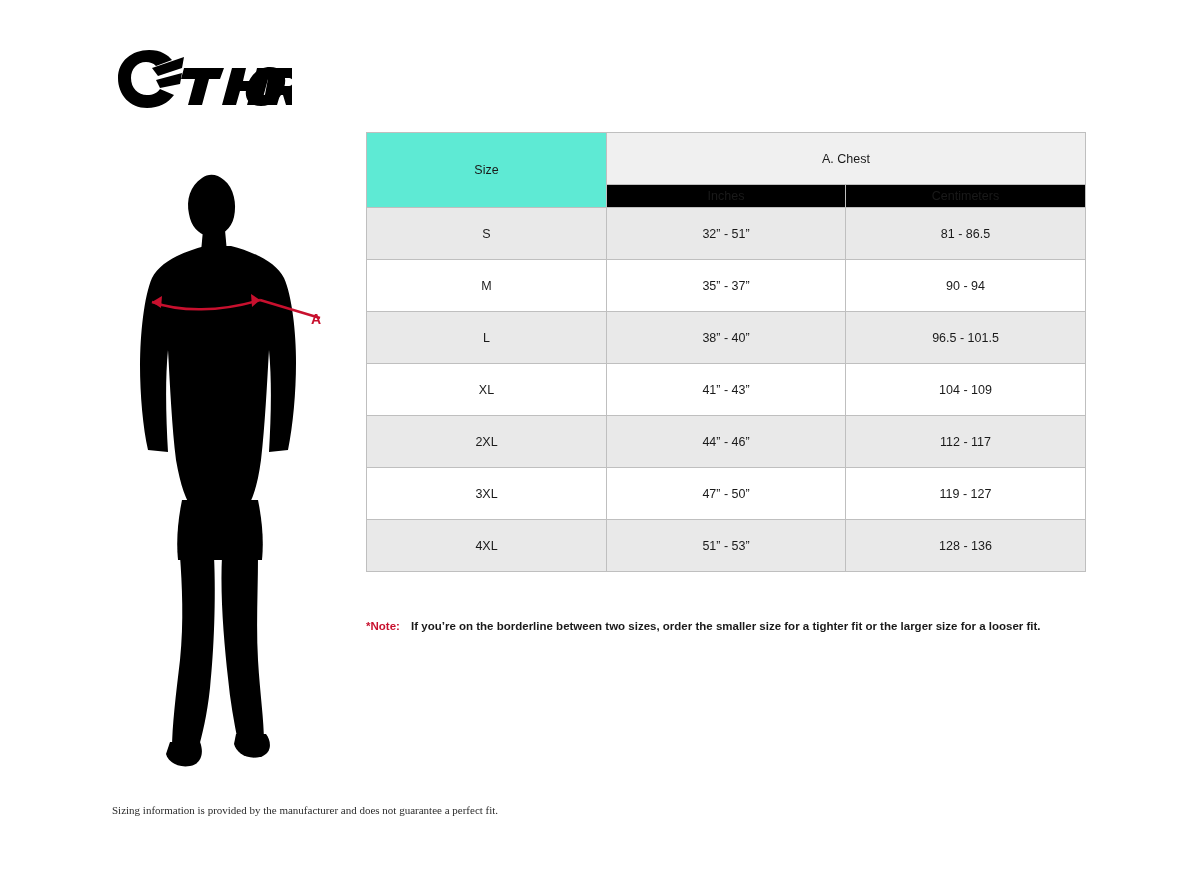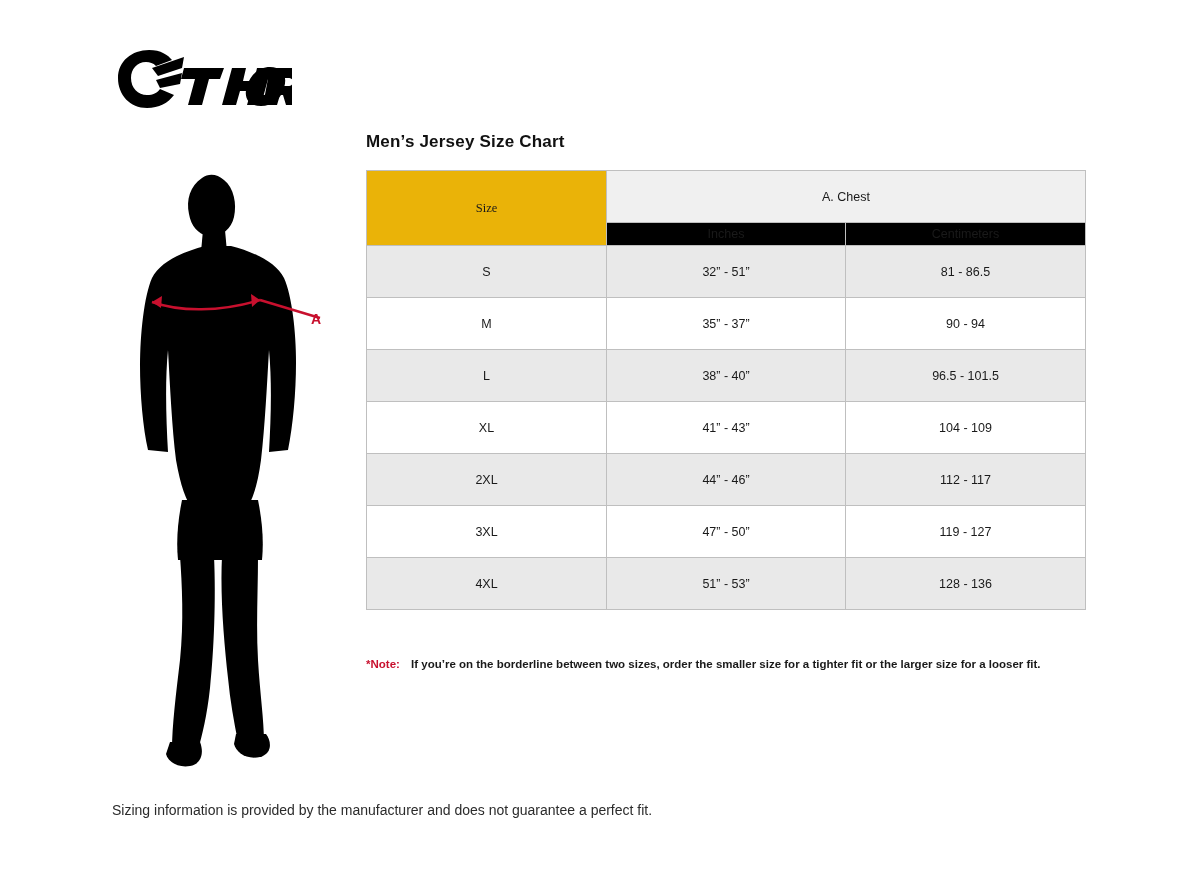--- a/index.html
+++ b/index.html
@@ -73,24 +73,23 @@
     font-weight: normal;
     color: #1a1a1a;
     padding: 0;
   }
   .col-size { width: 240px; }
   .col-in   { width: 239px; }
   .col-cm   { width: 240px; }
 
   th.size-head {
     height: 74px;
-    background: #eab308;
-    font-weight: bold;
-    font-size: 12.5px;
-    font-family: Liberation Serif, serif;
+    background: #5eead4;
+    font-weight: bold;
+    font-size: 12.5px;
   }
   th.group-head {
     height: 45px;
     background: #f0f0f0;
     font-weight: bold;
     font-size: 14px;
   }
   th.unit-head {
     height: 19px;
     background: #000000;
@@ -144,23 +143,24 @@
   #note .note-label {
     color: #c8102e;
     margin-right: 8px;
   }
 
   
   #footer {
     position: absolute;
     left: 112px;
     top: 802px;
-    font-size: 14px;
+    font-size: 11px;
     line-height: 16px;
     color: #2b2b2b;
+    font-family: Liberation Serif, serif;
   }
 </style>
 </head>
 <body>
 
 <div id="logo-area">
   <svg width="180" height="62" viewBox="0 0 180 62" xmlns="http://www.w3.org/2000/svg">
 
     <g fill="#000000">
       <path d="M6 30 C6 13 20 2 37 2 C49 2 56 7 60 12 L44 18 C41 15 38 14 34 14 C25 14 19 21 19 30 C19 40 26 47 35 47 C41 47 45 45 48 41 L62 47 C56 55 47 60 35 60 C18 60 6 47 6 30 Z"></path>
@@ -209,21 +209,20 @@
     <g fill="#c8102e">
       <path d="M42 142 L52 136 L51 148 Z"></path>
       <path d="M150 140 L141 134 L142 147 Z"></path>
     </g>
   </svg>
   <span id="measure-label-a" style="position:absolute;left:201px;top:151px;">A</span>
 </div>
 
 <div id="content">
 
-  <h1 class="section-title">Men’s Jersey Size Chart</h1>
 
   <table class="size-chart">
     <colgroup>
       <col class="col-size">
         <col class="col-in">
         <col class="col-cm">
     </colgroup>
     <tbody>
       <tr>
         <th class="size-head" rowspan="2">Size</th>

